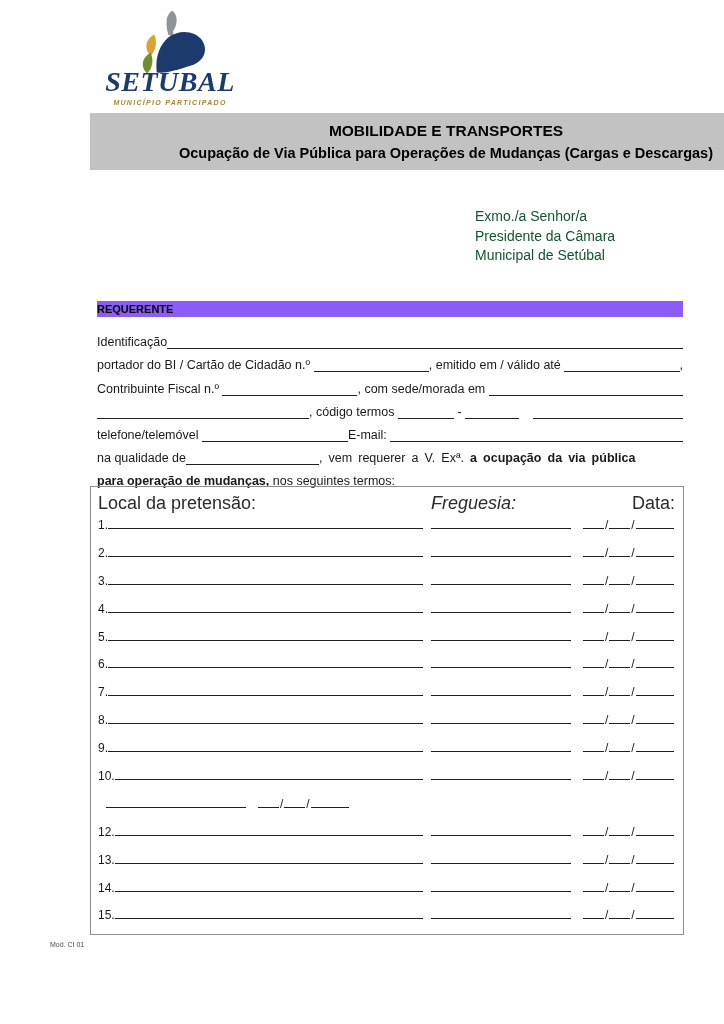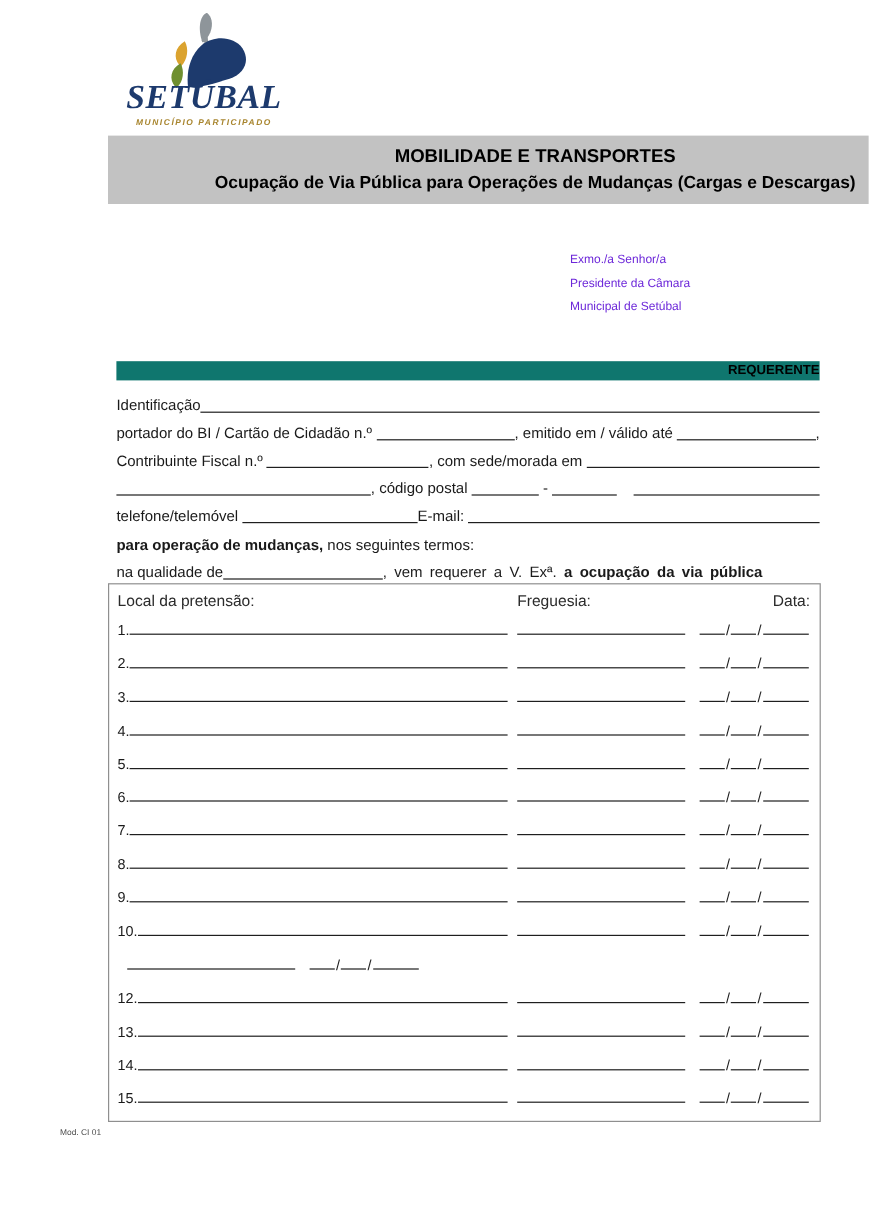--- a/index.html
+++ b/index.html
@@ -29,48 +29,48 @@
 
   
   .title-box {
     position:absolute; left:90px; top:113px; width:712px; height:57px;
     background:#c2c2c2; text-align:center; padding-top:6px;
   }
   .title-line1 { font-size:15.5px; font-weight:bold; line-height:23px; color:#000; }
   .title-line2 { font-size:14.5px; font-weight:bold; line-height:22px; color:#000; }
 
   
-  .addressee { position:absolute; left:475px; top:207px; font-size:10px; line-height:19.5px; color:#6d28d9; }
+  .addressee { position:absolute; left:475px; top:207px; font-size:14px; line-height:19.5px; color:#14532d; }
 
   
   .section-bar {
     position:absolute; left:97px; top:301px; width:586px; height:16px;
-    background:#0f766e; text-align:right;
+    background:#8b5cf6; text-align:left;
     font-size:11px; font-weight:bold; line-height:16px; color:#000;
   }
 
   
   .form-lines { position:absolute; left:97px; top:326px; width:586px; }
-  .fline { display:flex; align-items:center; height:23.2px; font-size:12.5px; white-space:pre; }
+  .fline { display:flex; align-items:flex-end; height:23.2px; font-size:12.5px; white-space:pre; }
   .t  { white-space:pre; }
   .b  { font-weight:bold; }
   .bl { display:inline-block; height:12px; border-bottom:1px solid #1f1f1f; }
   .bl-bold { border-bottom-width:1.6px; }
   .fill { flex:1 1 auto; }
   .sp14 { display:inline-block; width:14px; }
   .wsp { word-spacing:2.6px; }
 
   
   .pret-box {
     position:absolute; left:90px; top:486px; width:594px; height:449px;
     border:1px solid #8f8f8f; padding:6px 6px 0 7px;
   }
-  .thead { display:flex; align-items:baseline; height:24px; font-size:13px; color:#2b2b2b; }
+  .thead { display:flex; align-items:baseline; height:24px; font-size:18px; color:#2b2b2b; }
   .th-local { width:333px; }
-  .th-freg  { width:152px; }
+  .th-freg  { width:152px;font-style:italic; }
   .th-data  { width:92px; text-align:right; }
   .trow { display:flex; align-items:baseline; height:27.9px; font-size:12px; }
   .c1 { display:flex; align-items:baseline; width:325px; }
   .rnum { white-space:pre; }
   .c2 { width:140px; margin-left:8px; margin-right:12px; }
   .c3 { display:flex; align-items:baseline; width:92px; }
   .d1 { width:21px; } .d2 { width:21px; } .d3 { width:38px; }
   .dsep { padding:0 1px; font-size:12px; }
 
   
@@ -123,45 +123,45 @@
 
     <div class="fline">
       <span class="t">Contribuinte Fiscal n.º </span>
       <span class="bl" style="width:135px"></span>
       <span class="t">, com sede/morada em </span>
       <span class="bl fill"></span>
     </div>
 
     <div class="fline">
       <span class="bl" style="width:212px"></span>
-      <span class="t">, código postal </span>
+      <span class="t">, código termos </span>
       <span class="bl" style="width:56px"></span>
       <span class="t"> - </span>
       <span class="bl" style="width:54px"></span>
       <span class="sp14"></span>
       <span class="bl fill"></span>
     </div>
 
     <div class="fline">
       <span class="t">telefone/telemóvel </span>
       <span class="bl" style="width:146px"></span>
       <span class="t">E-mail: </span>
       <span class="bl fill"></span>
     </div>
 
     <div class="fline">
-      <span class="t b">para operação de mudanças, </span>
-      <span class="t">nos seguintes termos:</span>
-    </div>
-
-    <div class="fline">
       <span class="t">na qualidade de</span>
       <span class="bl" style="width:133px"></span>
       <span class="t wsp">, vem requerer a V. Exª. </span>
       <span class="t b wsp">a ocupação da via pública</span>
+    </div>
+
+    <div class="fline">
+      <span class="t b">para operação de mudanças, </span>
+      <span class="t">nos seguintes termos:</span>
     </div>
 
   </div>
 
   <div class="pret-box">
     <div class="thead">
       <span class="th-local">Local da pretensão:</span>
       <span class="th-freg">Freguesia:</span>
       <span class="th-data">Data:</span>
     </div>

